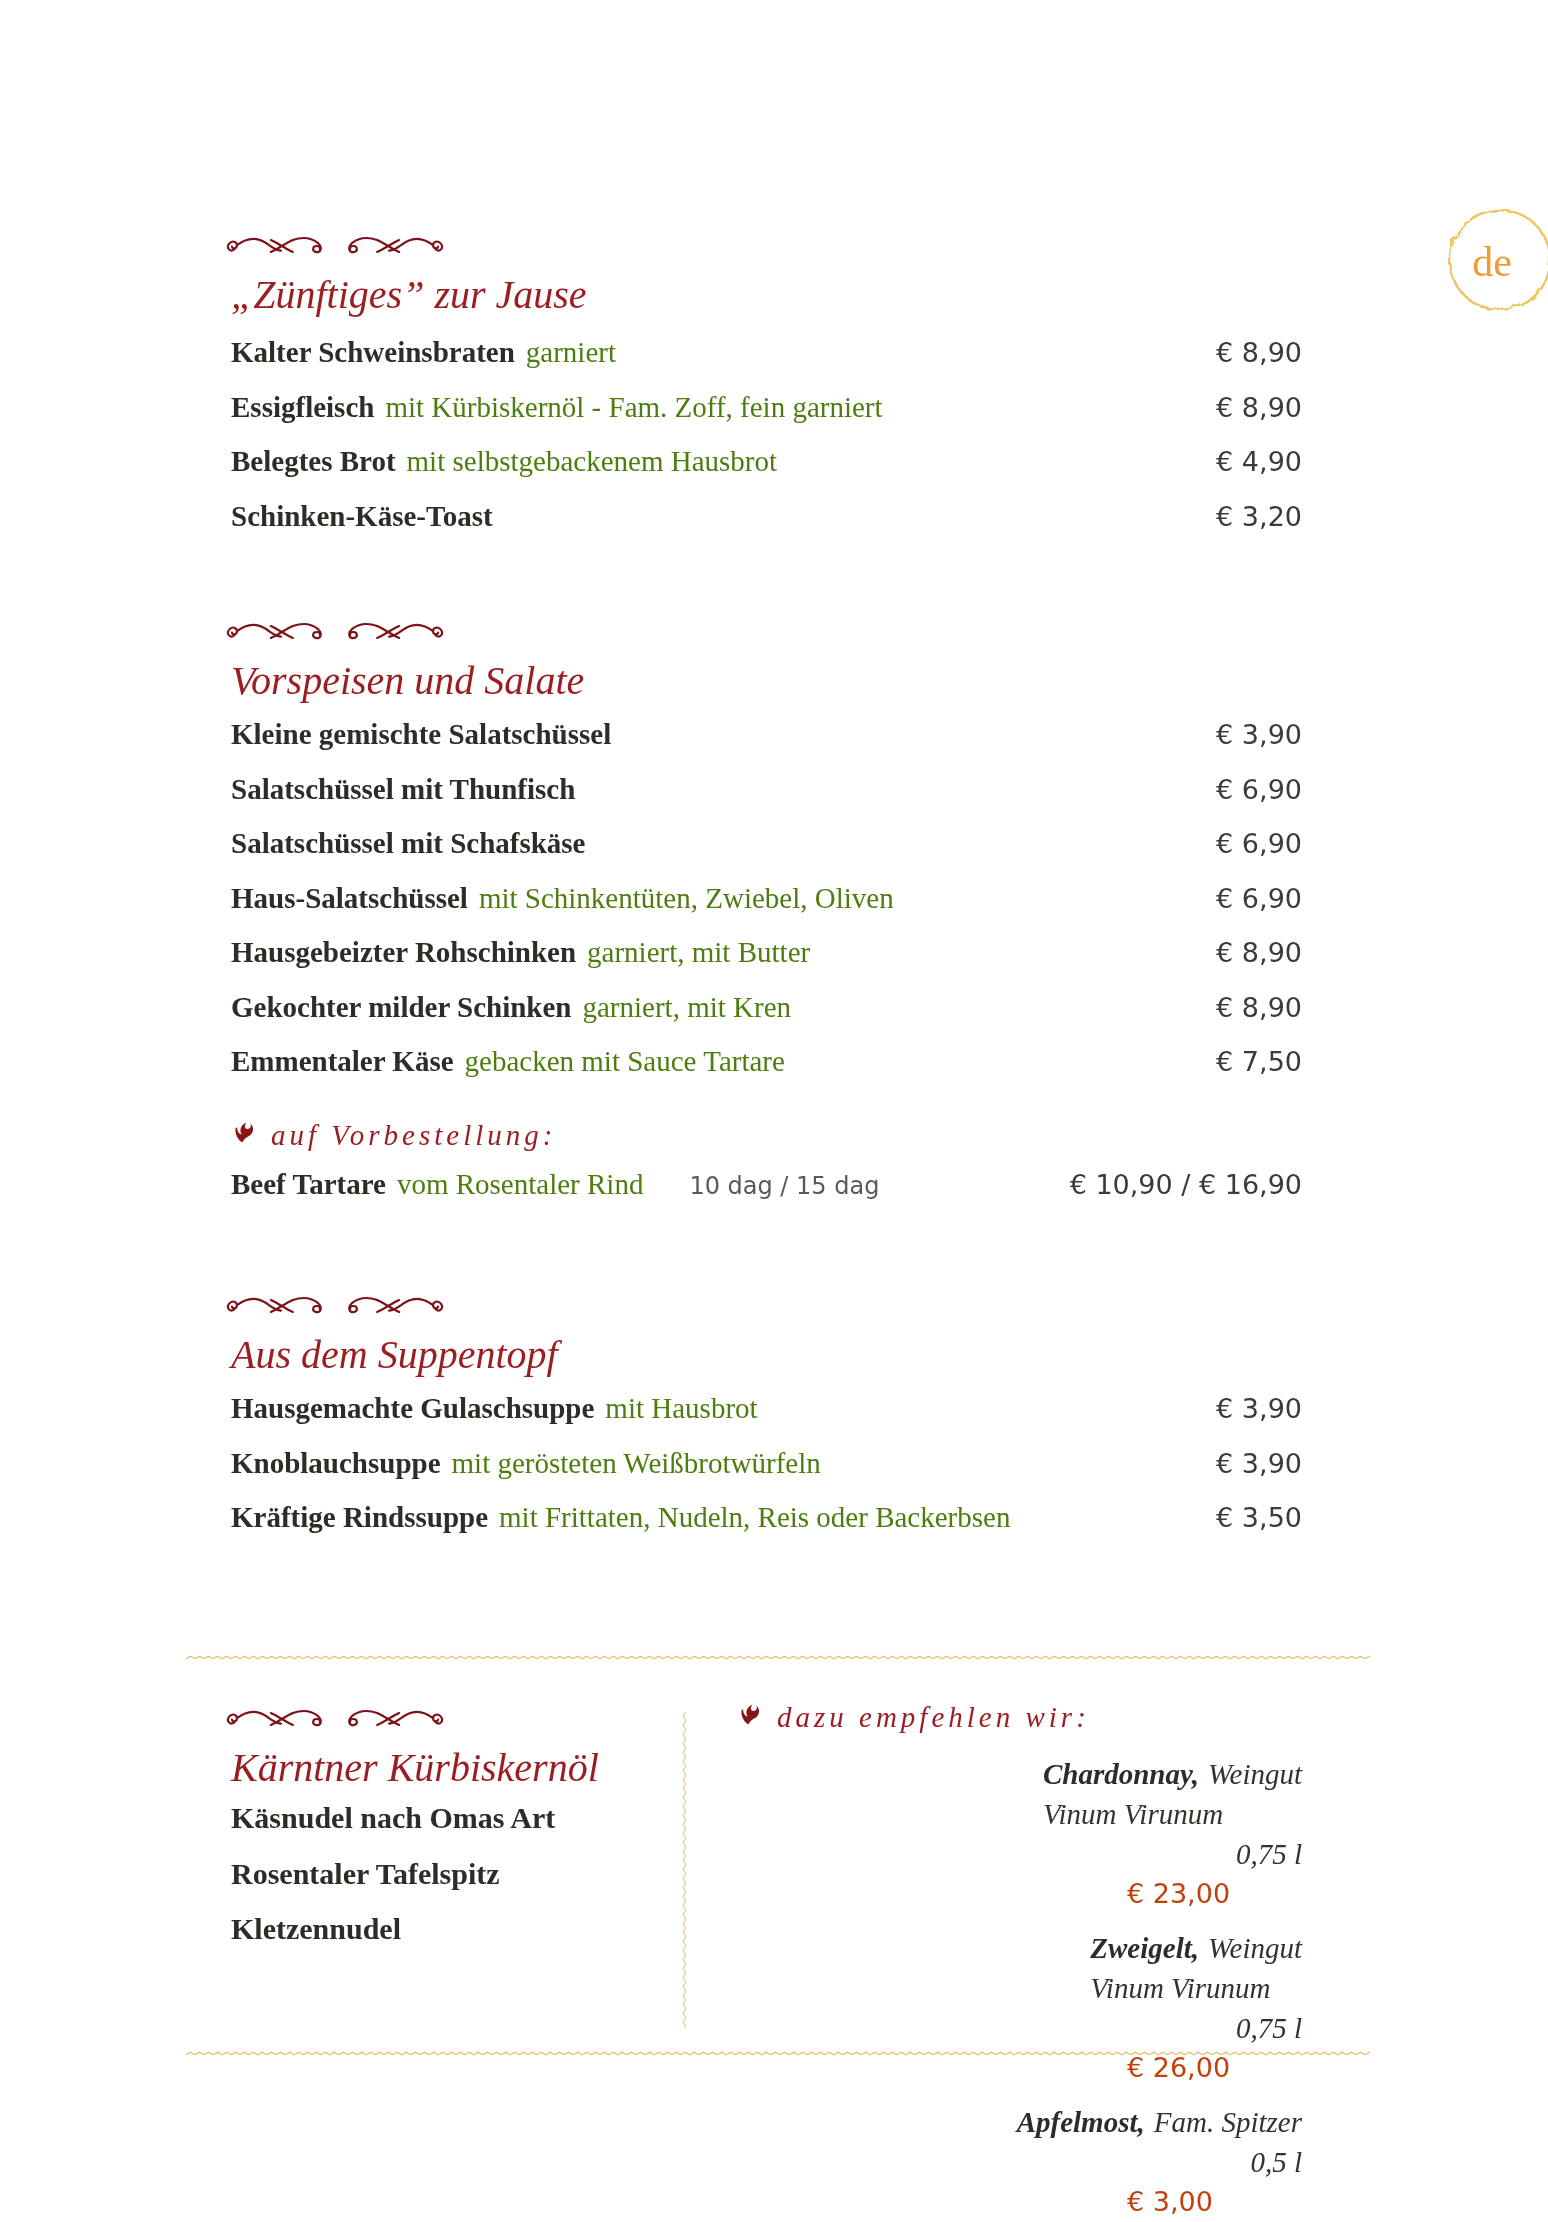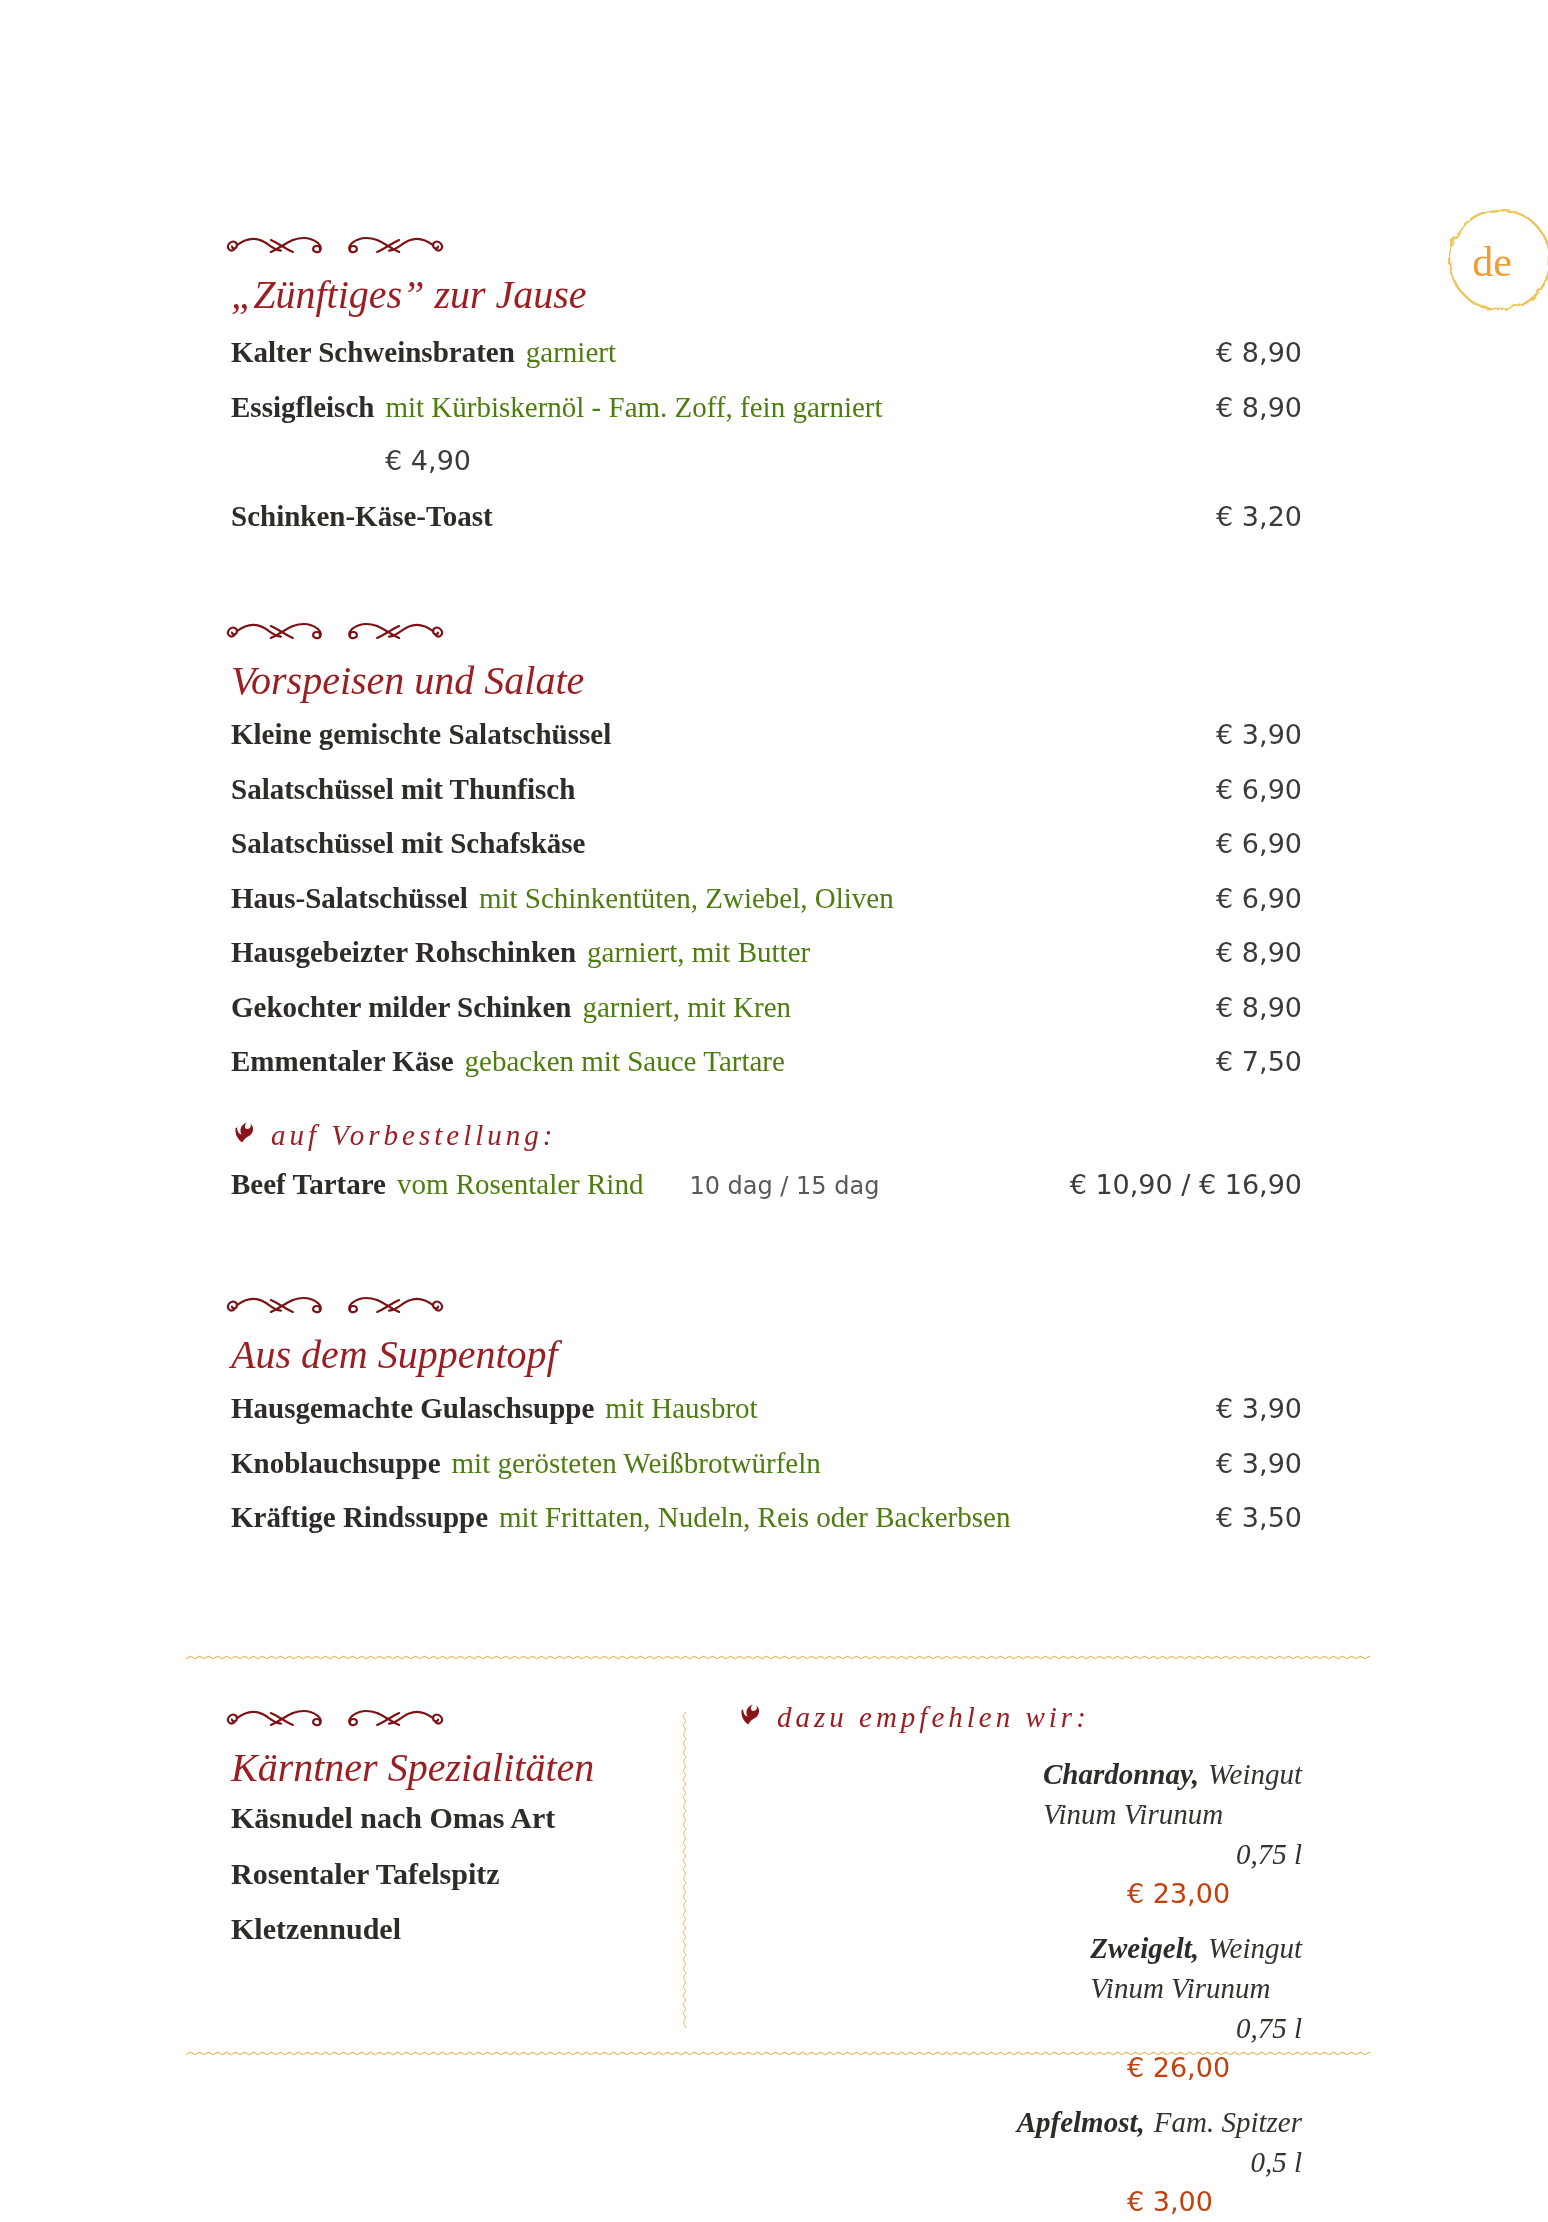--- a/index.html
+++ b/index.html
@@ -133,20 +133,21 @@
     <div class="menu-items">
       <div class="menu-row">
         <div class="item-text"><span class="item-name">Kalter Schweinsbraten</span><span class="item-desc">garniert</span></div>
         <span class="item-price">€ 8,90</span>
       </div>
       <div class="menu-row">
         <div class="item-text"><span class="item-name">Essigfleisch</span><span class="item-desc">mit Kürbiskernöl - Fam. Zoff, fein garniert</span></div>
         <span class="item-price">€ 8,90</span>
       </div>
       <div class="menu-row">
+        <div class="item-text"><span class="item-name">Belegtes Brot</span><span class="item-desc">mit selbstgebackenem Hausbrot</span></div>
         <span class="item-price">€ 4,90</span>
       </div>
       <div class="menu-row">
         <div class="item-text"><span class="item-name">Schinken-Käse-Toast</span><span class="item-desc"></span></div>
         <span class="item-price">€ 3,20</span>
       </div>
     </div>
   </div>
 
   <div class="section" style="top:620px">
@@ -230,21 +231,21 @@
     </svg>
   <svg class="v-divider">
       <rect width="7" height="316" fill="url(#zigv)"></rect>
     </svg>
 
   <div class="specials">
     <svg class="orn" width="220" height="24" viewBox="0 0 240 26">
       <use href="#ornHalf"></use>
         <use href="#ornHalf" transform="translate(240,0) scale(-1,1)"></use>
     </svg>
-    <h2 class="section-title">Kärntner Spezialitäten</h2>
+    <h2 class="section-title">Kärntner Kürbiskernöl</h2>
     <div class="menu-items" style="margin-top:10px">
       <div class="menu-row">
         <div class="item-text"><span class="item-name">Käsnudel nach Omas Art</span></div>
       </div>
       <div class="menu-row">
         <div class="item-text"><span class="item-name">Rosentaler Tafelspitz</span></div>
       </div>
       <div class="menu-row">
         <div class="item-text"><span class="item-name">Kletzennudel</span></div>
       </div>

